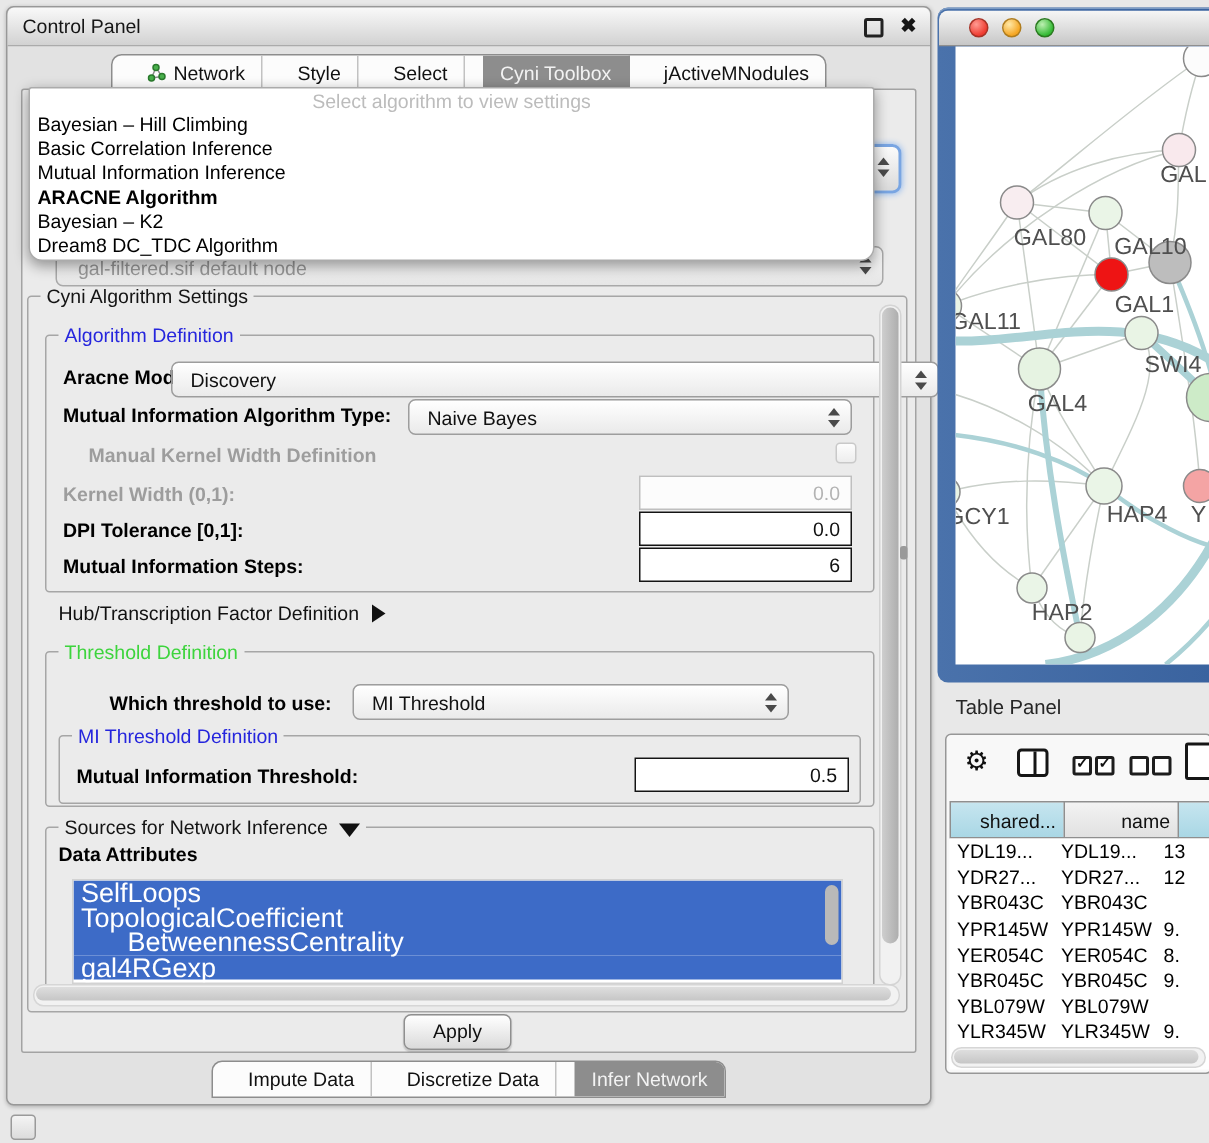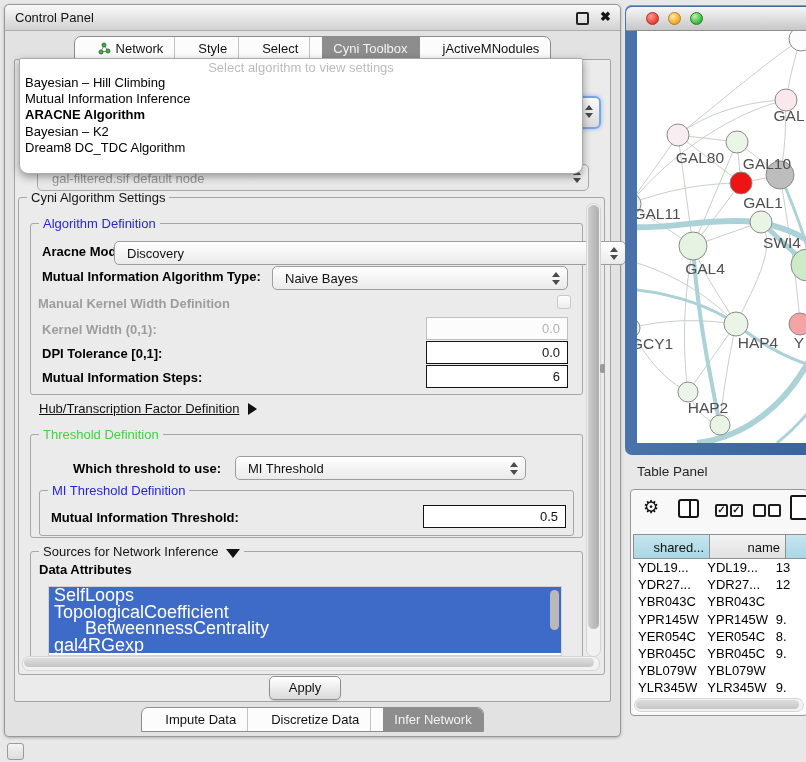--- a/index.html
+++ b/index.html
@@ -70,21 +70,21 @@
   #cyni-hscroll{left:3px;top:458px;width:576px;height:13px;}
   #cyni-hscroll .thumb{width:99%;}
   #fs-algo{left:11px;top:25px;width:551px;height:170px;}
   #fs-threshold{left:11px;top:236px;width:551px;height:102px;}
   #fs-mi{left:8px;top:55px;width:533px;height:44px;}
   #fs-sources{left:11px;top:353px;width:551px;height:107px;}
   .legend-blue{color:#2525dd;}
   .legend-green{color:#3dd43d;}
   .checkbox{position:absolute;width:14px;height:14px;border:1px solid #c9c9c9;border-radius:3px;
     background:linear-gradient(#fdfdfd,#ededed);box-sizing:border-box;}
-  .hub-row{position:absolute;left:20px;top:203px;font-size:13px;color:#111;white-space:nowrap;text-decoration:underline;}
+  .hub-row{position:absolute;left:20px;top:203px;font-size:13px;color:#111;white-space:nowrap;}
   #attr-list{position:absolute;left:17px;top:34px;width:512px;height:68px;background:#fff;border:1px solid #d2d2d2;overflow:hidden;}
   .attr-item{height:16.5px;line-height:16.5px;color:#fff;font-size:18px;padding-left:5px;white-space:nowrap;}
   #attr-vscroll{position:absolute;right:2px;top:3px;width:9px;height:40px;background:#b9b9b9;border-radius:5px;}
   #apply-btn{position:absolute;left:254px;top:616px;width:70px;height:22px;border:1px solid #8f8f8f;border-radius:5px;
     background:linear-gradient(#ffffff,#dadada);font-size:13px;text-align:center;line-height:21px;color:#111;
     box-shadow:0 1px 1px rgba(0,0,0,.15);}
   
   #splitter-grip{position:absolute;left:600px;top:364px;width:5px;height:9px;background:#9a9a9a;border-radius:2px;}
   #mini-icon{position:absolute;left:7px;top:743px;width:15px;height:15px;border:1px solid #9a9a9a;border-radius:3px;
     background:linear-gradient(#f4f4f4,#dcdcdc);}
@@ -166,20 +166,21 @@
         <span class="spin"></span>
       </div>
       <div id="combo-fragment">
         <span class="spin"></span>
       </div>
 
       <div id="algo-popup">
         <div class="popup-placeholder">Select algorithm to view settings</div>
         <div id="dd-list">
             <div class="dd-item">Bayesian – Hill Climbing</div>
+            <div class="dd-item">Basic Correlation Inference</div>
             <div class="dd-item">Mutual Information Inference</div>
             <div class="dd-item highlight">ARACNE Algorithm</div>
             <div class="dd-item">Bayesian – K2</div>
             <div class="dd-item">Dream8 DC_TDC Algorithm</div>
           </div>
       </div>
 
       <div class="fs" id="fs-cyni">
         <span class="legend">Cyni Algorithm Settings</span>
 
@@ -191,21 +192,21 @@
             <span>Discovery</span>
             <span class="spin"></span>
           </div>
 
           <span class="flabel" style="left:11px;top:45px;">Mutual Information Algorithm Type:</span>
           <div class="combo" style="left:241px;top:42px;width:296px;">
             <span>Naive Bayes</span>
             <span class="spin"></span>
           </div>
 
-          <span class="flabel disabled" style="left:7px;top:72px;">Manual Kernel Width Definition</span>
+          <span class="flabel disabled" style="left:28px;top:72px;">Manual Kernel Width Definition</span>
           <span class="checkbox" style="left:526px;top:71px;"></span>
 
           <span class="flabel disabled" style="left:11px;top:98px;">Kernel Width (0,1):</span>
           <div class="num-input disabled" style="left:395px;top:93px;width:142px;height:23px;">0.0</div>
 
           <span class="flabel" style="left:11px;top:122px;">DPI Tolerance [0,1]:</span>
           <div class="num-input strong" style="left:395px;top:117px;width:142px;height:23px;">0.0</div>
 
           <span class="flabel" style="left:11px;top:146px;">Mutual Information Steps:</span>
           <div class="num-input strong" style="left:395px;top:141px;width:142px;height:23px;">6</div>

